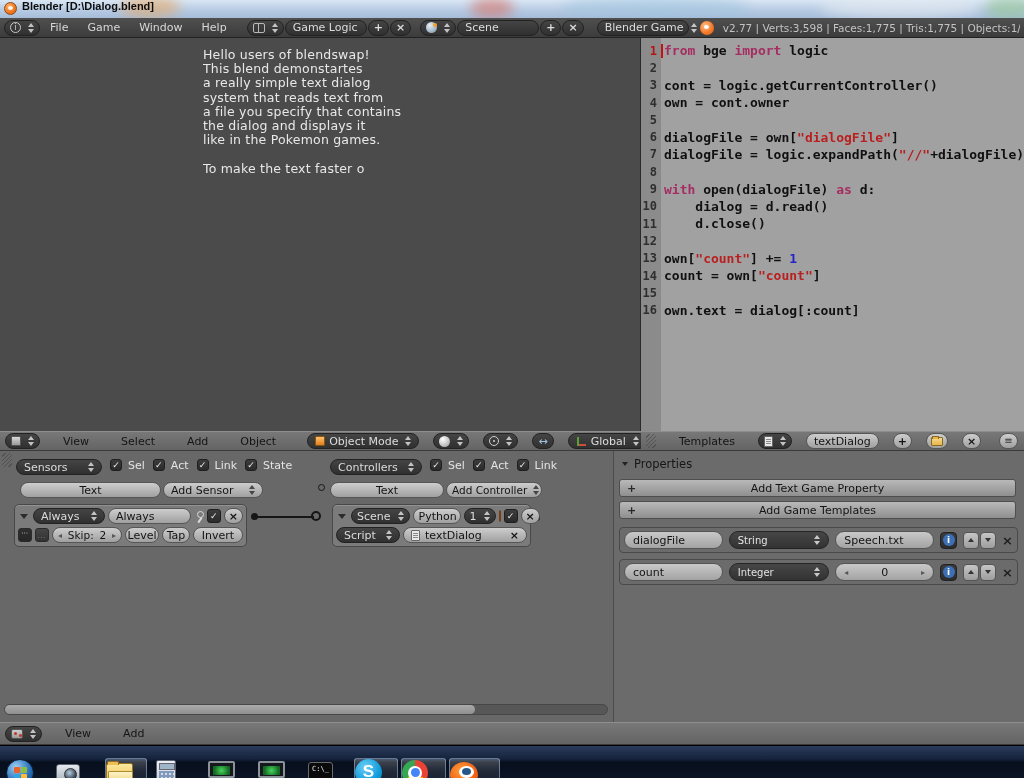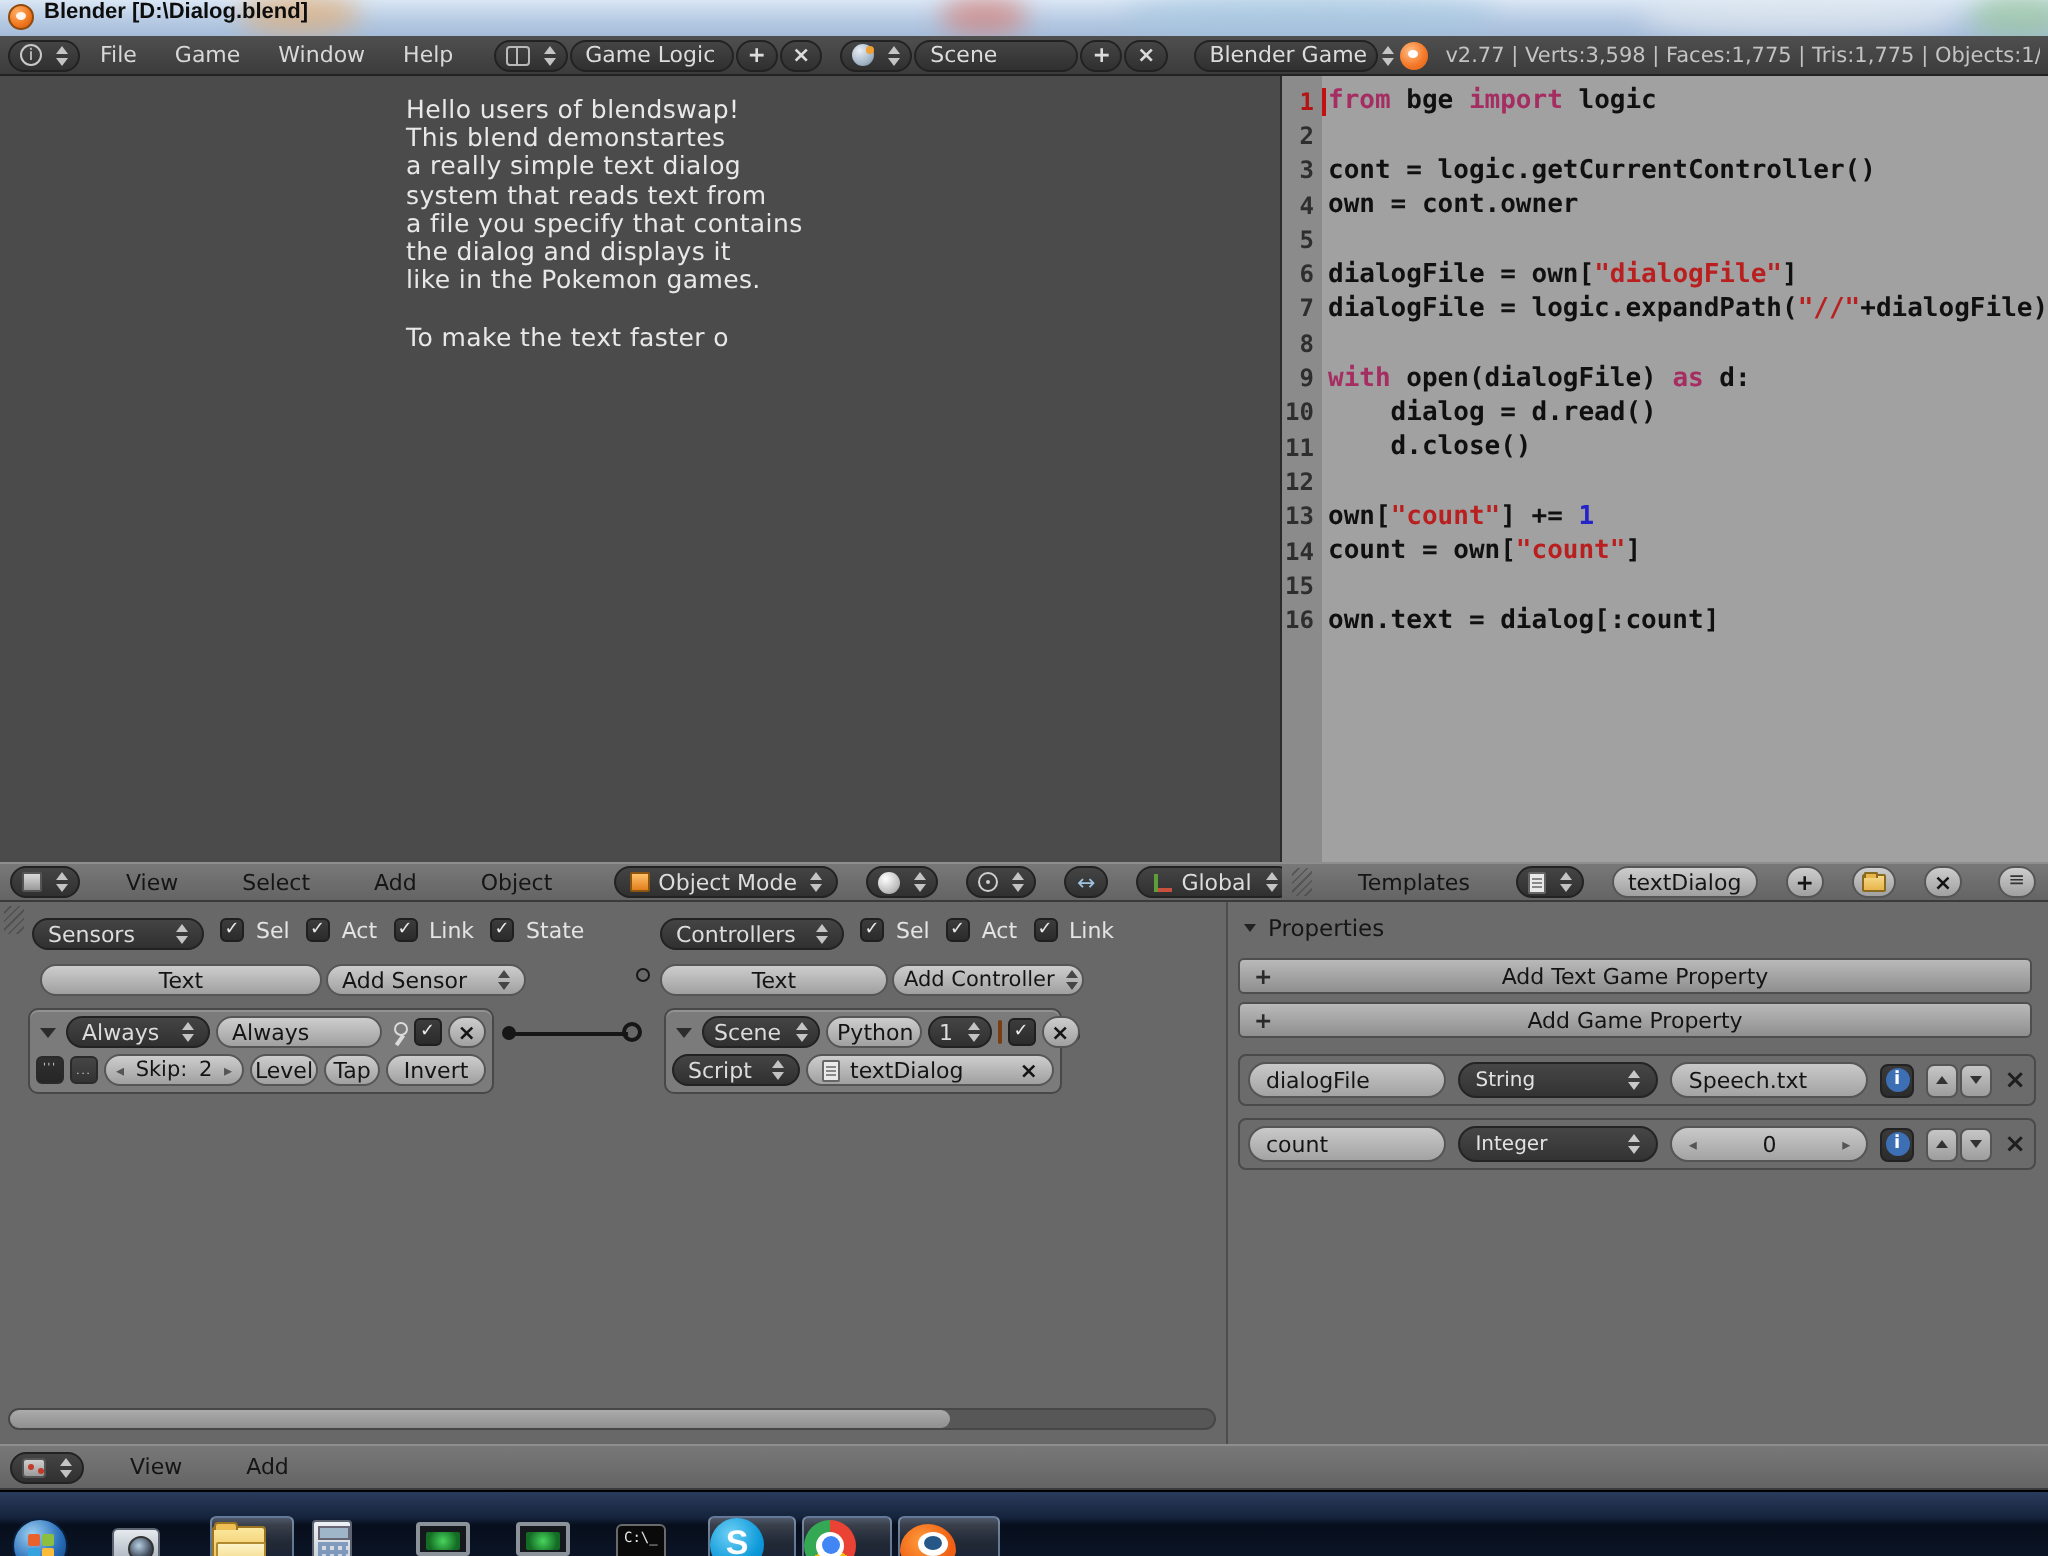--- a/index.html
+++ b/index.html
@@ -600,21 +600,21 @@
   <div class="p-title">
     <span class="td"></span>
     <span>Properties</span>
   </div>
   <div class="padd" style="top:28px">
     <span class="plus">+</span>
     <span>Add Text Game Property</span>
   </div>
   <div class="padd" style="top:50px">
     <span class="plus">+</span>
-    <span>Add Game Property</span>
+    <span>Add Game Templates</span>
   </div>
 
   <div class="pbox" style="top:76px">
     <div class="pfield" style="width:102px">dialogFile</div>
     <div class="pdd" style="width:104px;justify-content:space-between">
       <span>String</span>
       <span class="updn">
           <i class="tu"></i>
           <i class="td"></i>
         </span>

